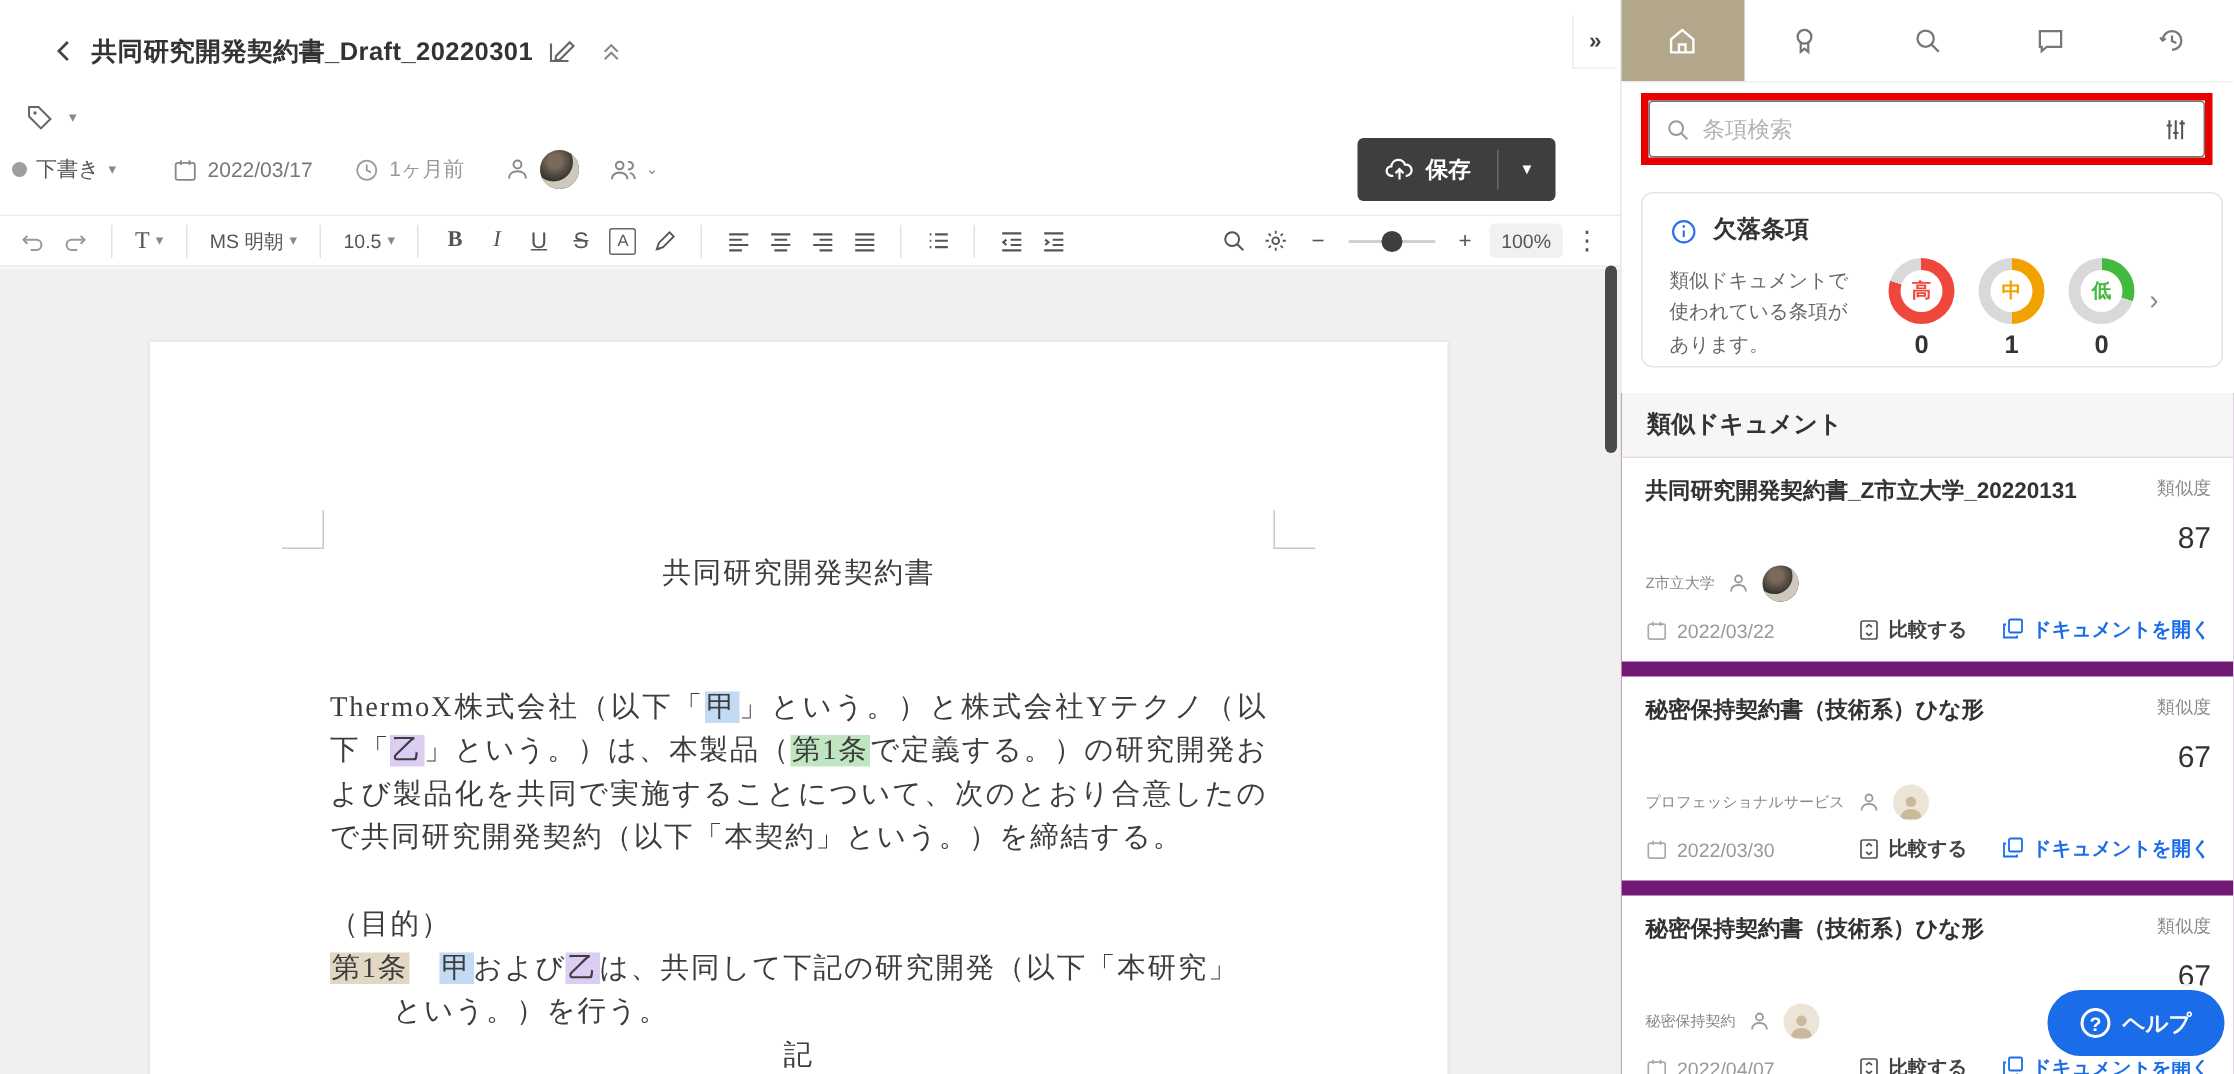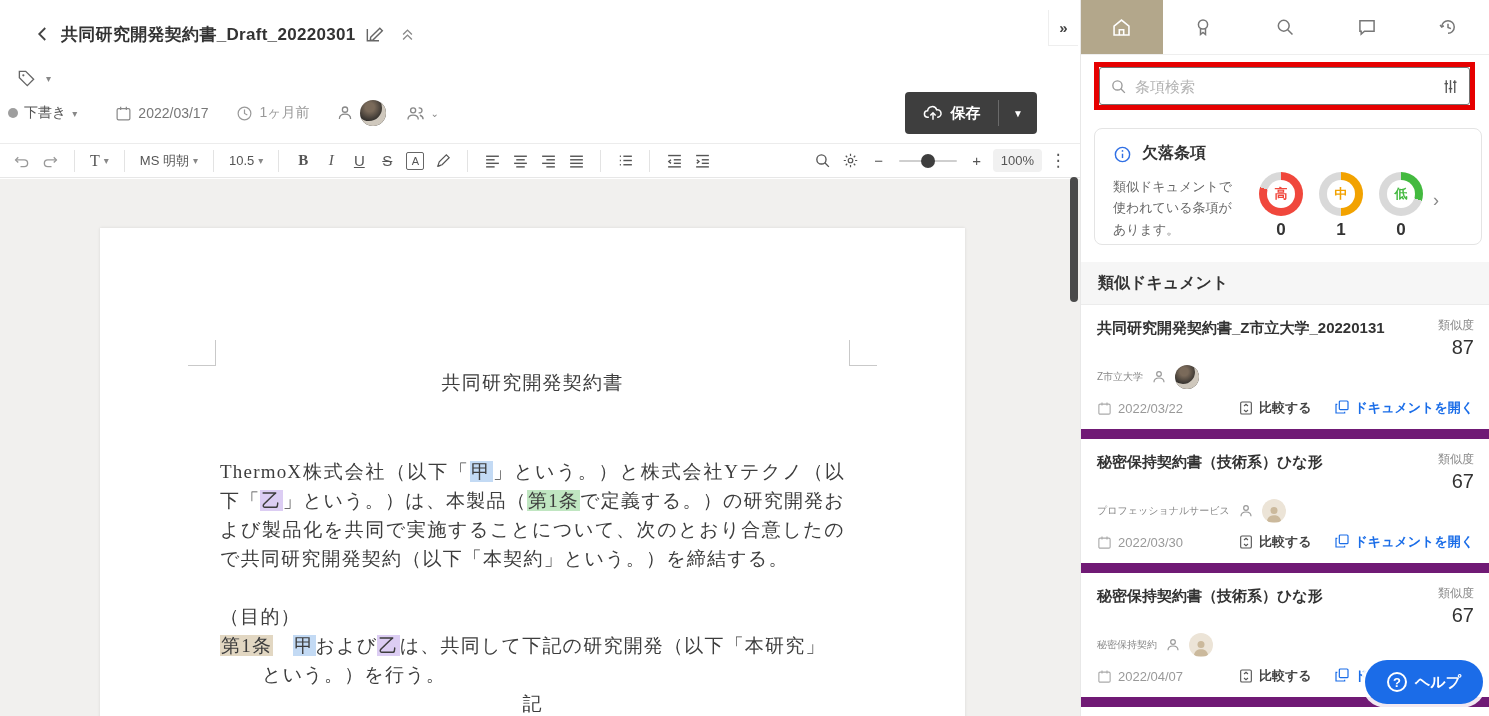--- a/index.html
+++ b/index.html
@@ -112,21 +112,21 @@
 
   .similar-section { position:absolute; left:0; top:262px; width:409px; height:454px;
     background:#701a75; overflow:hidden; }
   .similar-header { padding:11px 17px 10px 17px; font-size:16px; font-weight:bold; color:#333;
     background:#f6f6f6; border-bottom:1px solid #ececec; }
   .sim-item { background:#fff; padding:12px 16px 12px 16px; margin-bottom:10px; }
   .sim-top { display:flex; justify-content:space-between; }
   .sim-title { font-size:15px; font-weight:bold; color:#333; line-height:1.45; width:300px; }
   .sim-score { text-align:right; min-width:58px; }
   .sim-score-label { font-size:12px; color:#888; }
-  .sim-score-value { font-size:20px; color:#333; font-weight:500; margin-top:2px; }
+  .sim-score-value { font-size:20px; color:#333; font-weight:500; margin-top:14px; }
   .sim-org { display:flex; align-items:center; gap:8px; margin-top:6px; font-size:10px; color:#888; }
   .sim-avatar { width:24px; height:24px; border-radius:50%; overflow:hidden; position:relative; }
   .sim-avatar.photo { background:radial-gradient(circle at 38% 28%, #7a6a5a 0 18%, #33302d 55%, #121212 100%);
     box-shadow:inset -4px -5px 0 0 #cfc8bd; }
   .sim-avatar.placeholder { background:#ece4d7; display:flex; align-items:flex-end; justify-content:center; }
   .sim-foot { display:flex; align-items:center; margin-top:10px; font-size:13px; }
   .sim-date { display:flex; align-items:center; gap:6px; color:#999; flex:1; }
   .sim-compare { display:flex; align-items:center; gap:5px; color:#444; font-weight:bold; cursor:pointer; margin-right:22px; }
   .sim-open { display:flex; align-items:flex-start; gap:5px; color:#1a6de8; font-weight:bold; cursor:pointer;font-family:Liberation Mono, monospace; }
 

